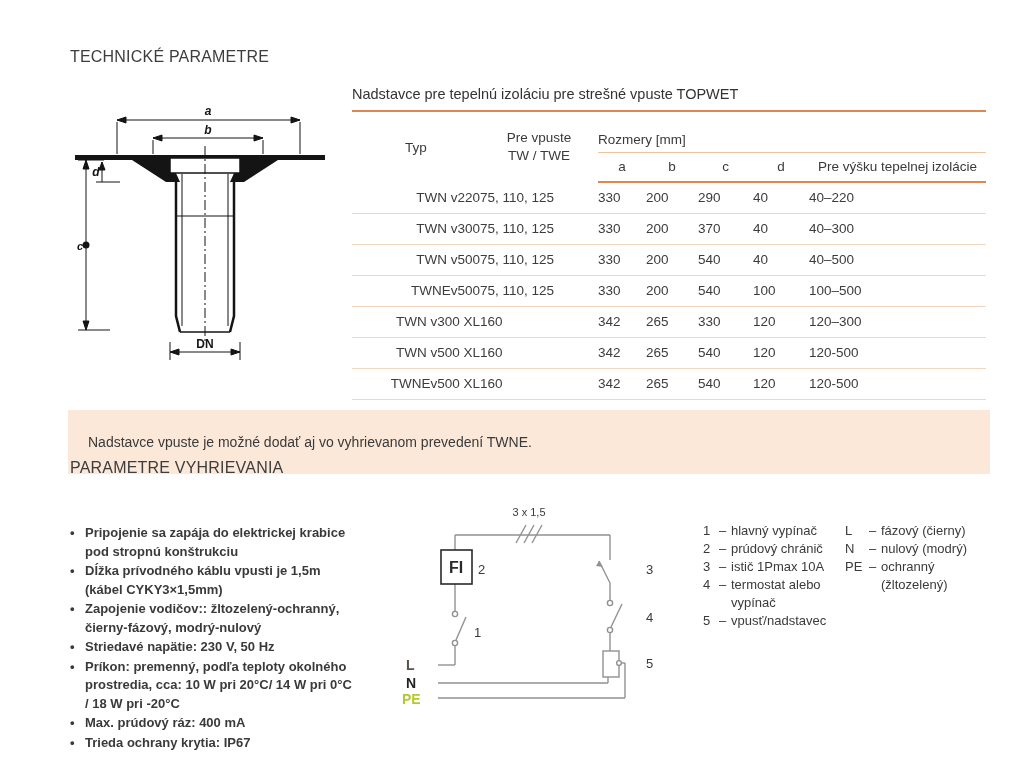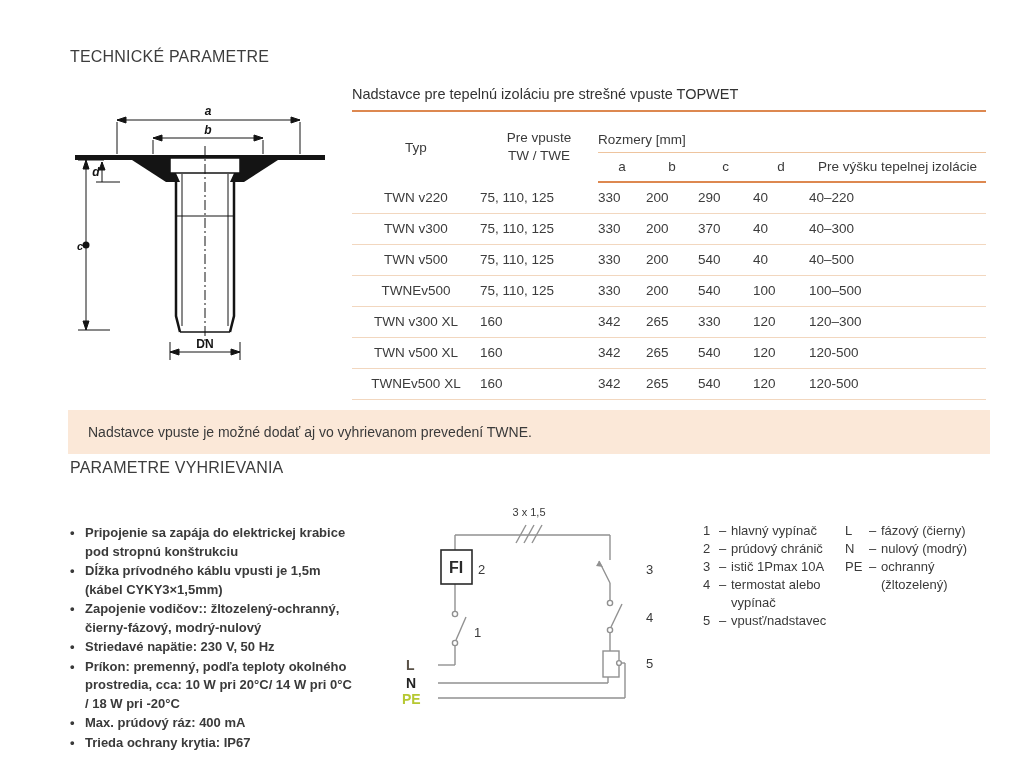--- a/index.html
+++ b/index.html
@@ -18,24 +18,24 @@
   col.c-c{width:55px} col.c-d{width:56px} col.c-h{width:177px}
   thead { border-top:2px solid #dd8850; }
   th { font-weight:normal; font-size:13.5px; color:#3a3a3a; padding:4px 0; }
   th.t-typ { text-align:center; vertical-align:middle; }
   th.t-vp { text-align:center; vertical-align:middle; line-height:18px; }
   th.t-group { text-align:left; border-bottom:1px solid #eec49e; padding:20px 0 5px 0; }
   tr.subhead th { text-align:center; padding:6px 0 7px 0; }
   thead tr.subhead th { border-bottom:2.5px solid #dd8850; }
   tbody td { font-size:13.5px; color:#3c3c3c; text-align:left; height:31px;
              border-bottom:1px solid #f2d7bf; }
-  tbody td.t-typ { text-align:center; }
-
-  
-  #note-banner { left:68px; top:410px; width:922px; height:44px; background:#fbe8d8;
+  tbody td.t-typ { text-align:right; }
+
+  
+  #note-banner { left:68px; top:410px; width:922px; height:64px; background:#fbe8d8;
                  display:flex; align-items:center; }
   #note-banner span { padding-left:20px; font-size:14px; color:#3a3a3a; }
 
   
   #heating-title { left:70px; top:459px; }
   #bullet-list { left:70px; top:524px; width:300px; list-style:none; }
   #bullet-list li { position:relative; padding-left:15px; font-size:13px; line-height:18.5px;
                     color:#3a3a3a; white-space:pre-line; margin-bottom:1px;font-weight:bold; }
   #bullet-list li::before { content:"\2022"; position:absolute; left:0; top:0; font-size:13px; }
 

